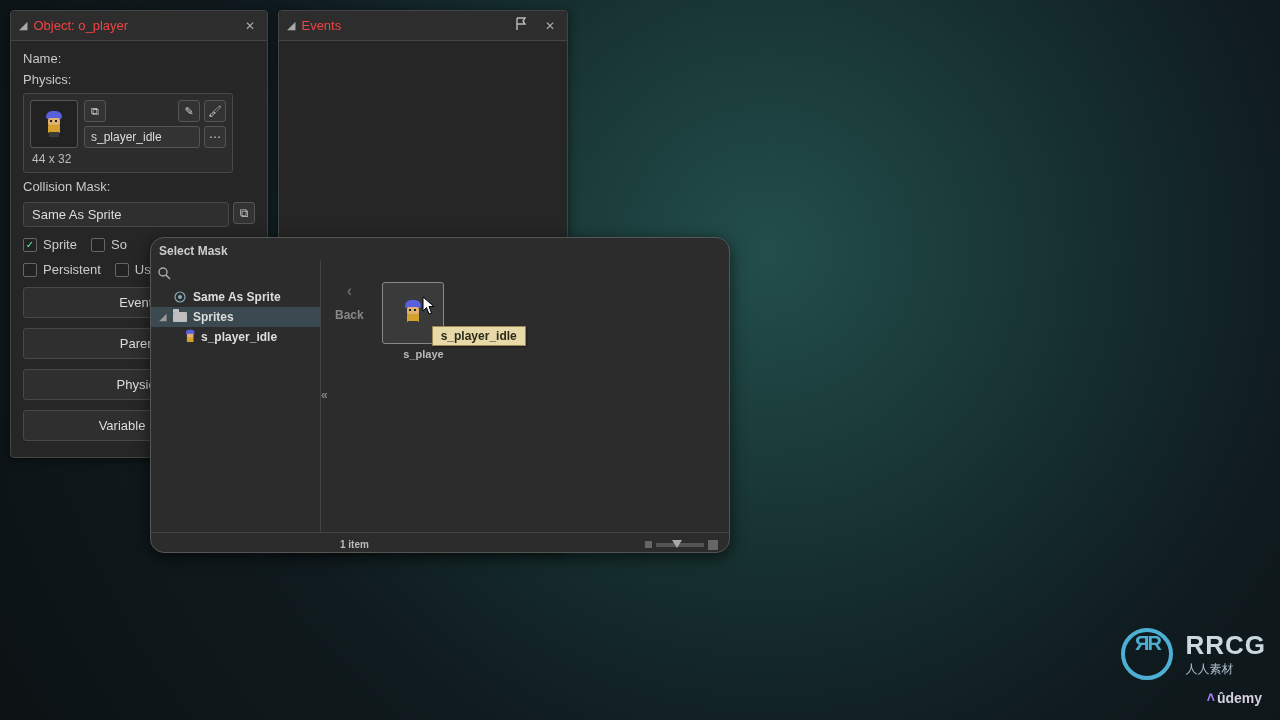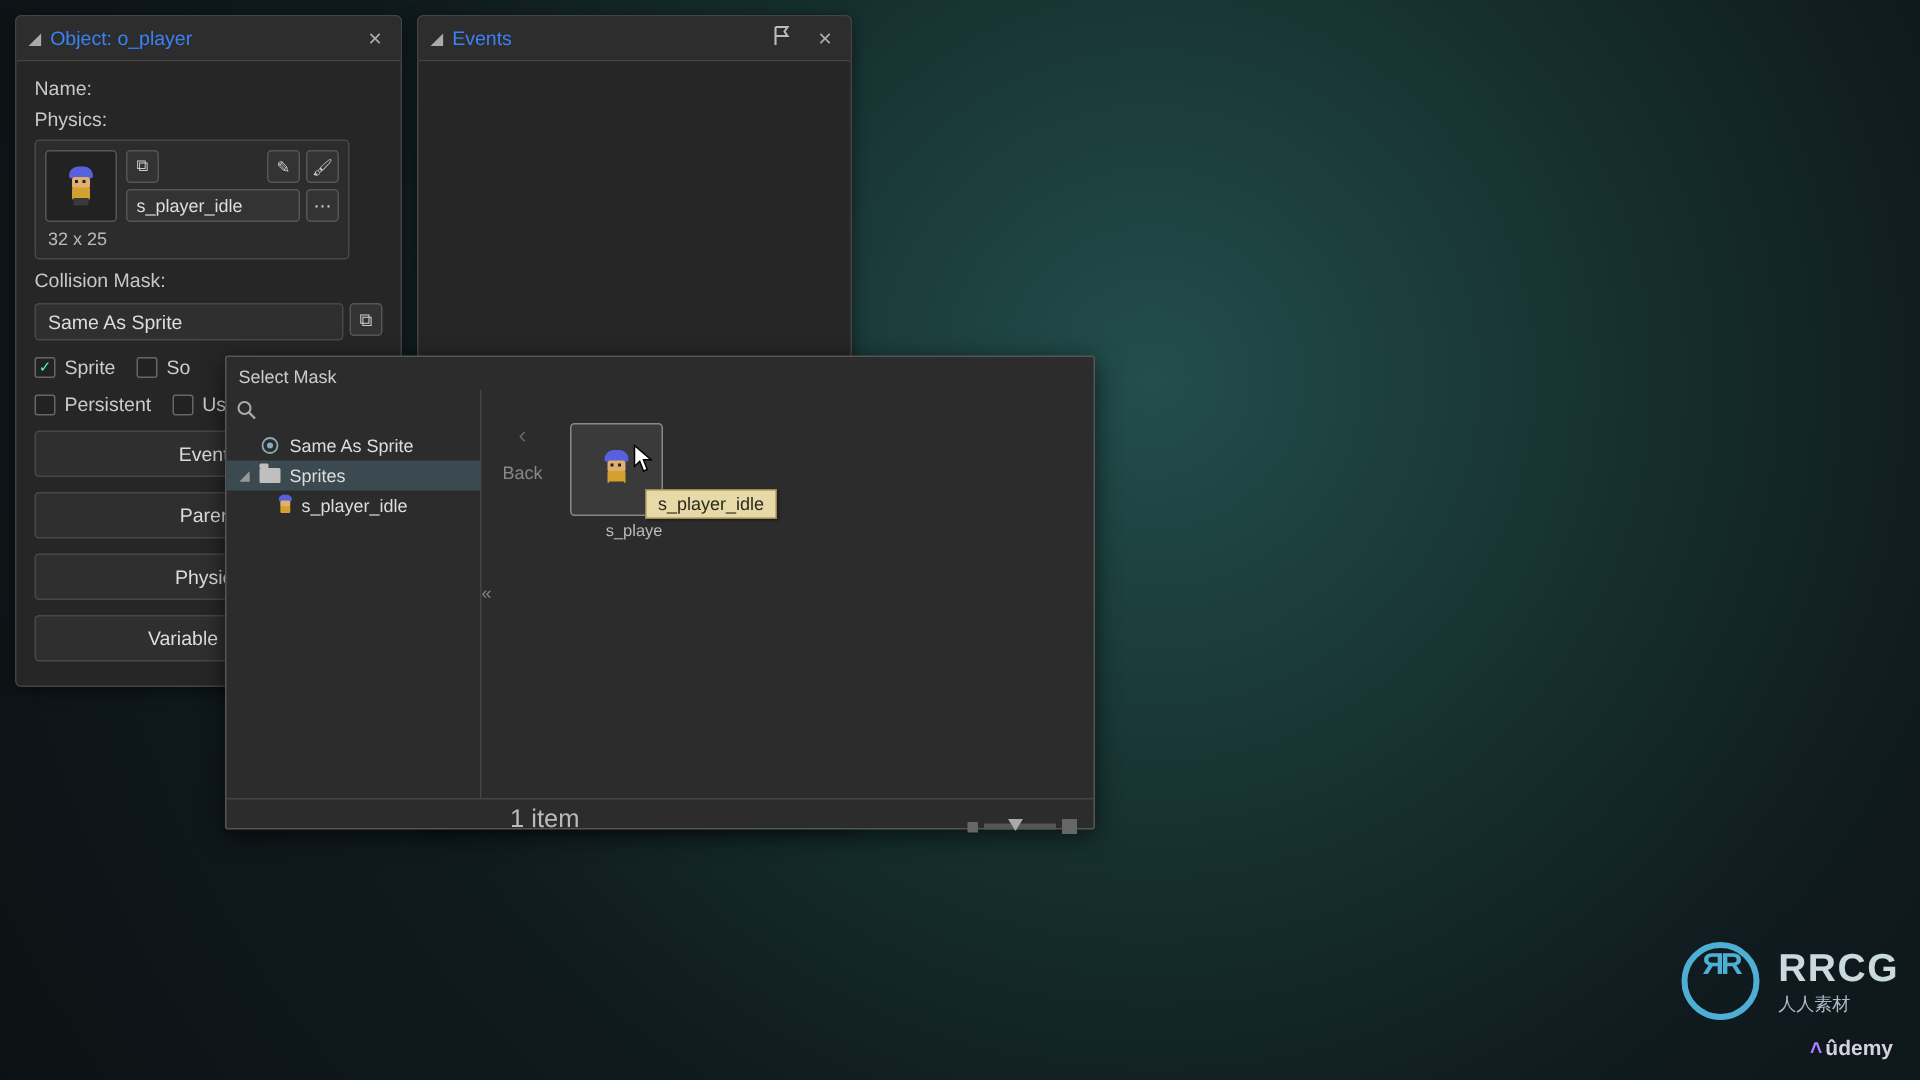--- a/index.html
+++ b/index.html
@@ -4,21 +4,21 @@
 <style>
 * { box-sizing: border-box; margin: 0; padding: 0; font-family: "Segoe UI", Tahoma, sans-serif; }
 body {
   width: 1280px; height: 720px; overflow: hidden;
   background: radial-gradient(circle at 60% 35%, #224e4c 0%, #16302f 35%, #101b1f 60%, #0c1214 100%);
   color: #d0d0d0; font-size: 12px; position: relative; user-select: none;
 }
 .panel { position: absolute; background: #262626; border: 1px solid #444; border-radius: 4px; box-shadow: 0 2px 10px rgba(0,0,0,0.5); }
 .titlebar { height: 30px; display: flex; align-items: center; padding: 0 8px; background: #2d2d2d; border-bottom: 1px solid #444; border-radius: 4px 4px 0 0; }
 .titlebar .lead-icon { margin-right: 6px; font-size: 11px; color: #aaa; }
-.titlebar .title { flex: 1; font-size: 13px; color: #3b82f6; }
+.titlebar .title { flex: 1; font-size: 13px; color: #ef4444; }
 .titlebar .close { width: 18px; height: 18px; display: flex; align-items: center; justify-content: center; color: #aaa; cursor: pointer; }
 .flag-icon { margin-right: 12px; color: #bbb; }
 
 .obj-body { padding: 10px 12px; display: flex; flex-direction: column; gap: 6px; }
 .label { color: #c8c8c8; font-size: 13px; }
 .text-input { background: #2f2f2f; border: 1px solid #484848; border-radius: 3px; padding: 4px 8px; color: #ddd; font-size: 13px; }
 .sprite-box { background: #2c2c2c; border: 1px solid #484848; border-radius: 3px; padding: 6px; width: 210px; }
 .sprite-top { display: flex; gap: 6px; }
 .sprite-preview { width: 48px; height: 48px; background: #222; border: 1px solid #555; border-radius: 3px; display: flex; align-items: center; justify-content: center; position: relative; }
 .sprite-preview-stack { flex: 1; display: flex; flex-direction: column; gap: 4px; }
@@ -33,42 +33,42 @@
 .mask-select { flex: 1; background: #2f2f2f; border: 1px solid #484848; border-radius: 3px; padding: 4px 8px; color: #ddd; font-size: 13px; display: flex; align-items: center; }
 .check-row { display: flex; gap: 14px; margin-top: 4px; }
 .check { display: flex; align-items: center; gap: 6px; color: #ccc; font-size: 13px; }
 .checkbox { width: 14px; height: 14px; border: 1px solid #666; background: #222; border-radius: 2px; display: inline-flex; align-items: center; justify-content: center; font-size: 10px; color: #5fa; }
 .section-btn { background: #2f2f2f; border: 1px solid #484848; border-radius: 3px; padding: 7px 8px; color: #ddd; font-size: 13px; margin-top: 4px; text-align: center; cursor: pointer; }
 
 
 #events-panel { left: 278px; top: 10px; width: 290px; height: 540px; }
 
 
-.popup { position: absolute; background: #2c2c2c; border: 1px solid #555; border-radius: 2px; box-shadow: 0 4px 16px rgba(0,0,0,0.6); }
+.popup { position: absolute; background: #2c2c2c; border: 1px solid #555; border-radius: 14px; box-shadow: 0 4px 16px rgba(0,0,0,0.6); font-weight: bold; }
 .popup-header { padding: 6px 8px 2px; color: #ccc; font-size: 12px; }
 .split { display: flex; height: calc(100% - 42px); }
 .tree-pane { width: 170px; border-right: 1px solid #444; padding-top: 4px; display: flex; flex-direction: column; }
 .search-row { padding: 2px 6px 4px; color: #bbb; }
 .tree-item { display: flex; align-items: center; gap: 6px; padding: 3px 8px; color: #ddd; font-size: 12px; cursor: pointer; }
 .tree-item .tri { width: 8px; text-align: center; color: #999; font-size: 9px; }
 .tree-item.selected { background: #3a4a50; }
 .tree-child { padding-left: 30px; }
 .mini-icon { width: 14px; height: 14px; display: inline-flex; align-items: center; justify-content: center; }
 .folder-mini { width: 14px; height: 10px; background: #bfbfbf; border-radius: 1px; position: relative; }
 .folder-mini::before { content: ''; position: absolute; top: -3px; left: 0; width: 6px; height: 3px; background: #bfbfbf; border-radius: 1px 1px 0 0; }
 .collapse-handle { position: absolute; left: 170px; top: 50%; transform: translateY(-50%); color: #888; font-size: 12px; }
 .content-pane { flex: 1; display: flex; flex-direction: column; }
 .browser-top { display: flex; align-items: flex-start; padding: 22px 14px 0; gap: 18px; }
 .back-col { display: flex; flex-direction: column; align-items: center; gap: 8px; color: #888; }
 .back-arrow { font-size: 16px; color: #666; }
 .thumb { width: 62px; height: 62px; background: #333; border: 1px solid #666; border-radius: 3px; display: flex; align-items: center; justify-content: center; position: relative; }
 .thumb.selected { border-color: #888; background: #3a3a3a; }
 .thumb-label { text-align: right; color: #bbb; font-size: 11px; margin-top: 4px; max-width: 70px; overflow: hidden; text-overflow: ellipsis; }
 .tooltip { position: absolute; background: #e8d9a8; color: #2a2a1a; border: 1px solid #9a8a50; padding: 2px 8px; font-size: 12px; white-space: nowrap; box-shadow: 1px 1px 2px rgba(0,0,0,0.4); }
-.footer-bar { height: 24px; border-top: 1px solid #444; display: flex; align-items: flex-end; padding: 0 11px; color: #bbb; font-size: 17px; gap: 8px; }
+.footer-bar { height: 24px; border-top: 1px solid #444; display: flex; align-items: center; padding: 0 11px; color: #bbb; font-size: 10px; gap: 8px; }
 .footer-bar .spacer { flex: 1; }
 .zoom-slider { display: flex; align-items: center; gap: 4px; }
 .zoom-dot { width: 7px; height: 7px; background: #666; }
 .zoom-track { width: 48px; height: 4px; background: #555; position: relative; }
 .zoom-handle { position: absolute; top: -3px; left: 16px; width: 0; height: 0; border-left: 5px solid transparent; border-right: 5px solid transparent; border-top: 8px solid #aaa; }
 .zoom-big { width: 10px; height: 10px; background: #666; }
 
 .cursor { position: absolute; width: 14px; height: 20px; pointer-events: none; z-index: 999; }
 
 .rrcg-logo { position: absolute; right: 14px; bottom: 40px; display: flex; align-items: center; gap: 12px; color: #dfeef2; opacity: 0.9; }
@@ -120,21 +120,21 @@
             <div class="filler"></div>
             <div class="icon-btn">✎</div>
             <div class="icon-btn">🖌</div>
           </div>
           <div class="sprite-name-row">
             <div class="sprite-name">s_player_idle</div>
             <div class="ellipsis-btn">⋯</div>
           </div>
         </div>
       </div>
-      <div class="dim-label">32 x 25</div>
+      <div class="dim-label">44 x 32</div>
     </div>
 
     <div class="label">Collision Mask:</div>
     <div class="mask-row">
       <div class="mask-select">Same As Sprite</div>
       <div class="ellipsis-btn" style="border-radius:3px;">⧉</div>
     </div>
 
     <div class="check-row">
       <div class="check">

